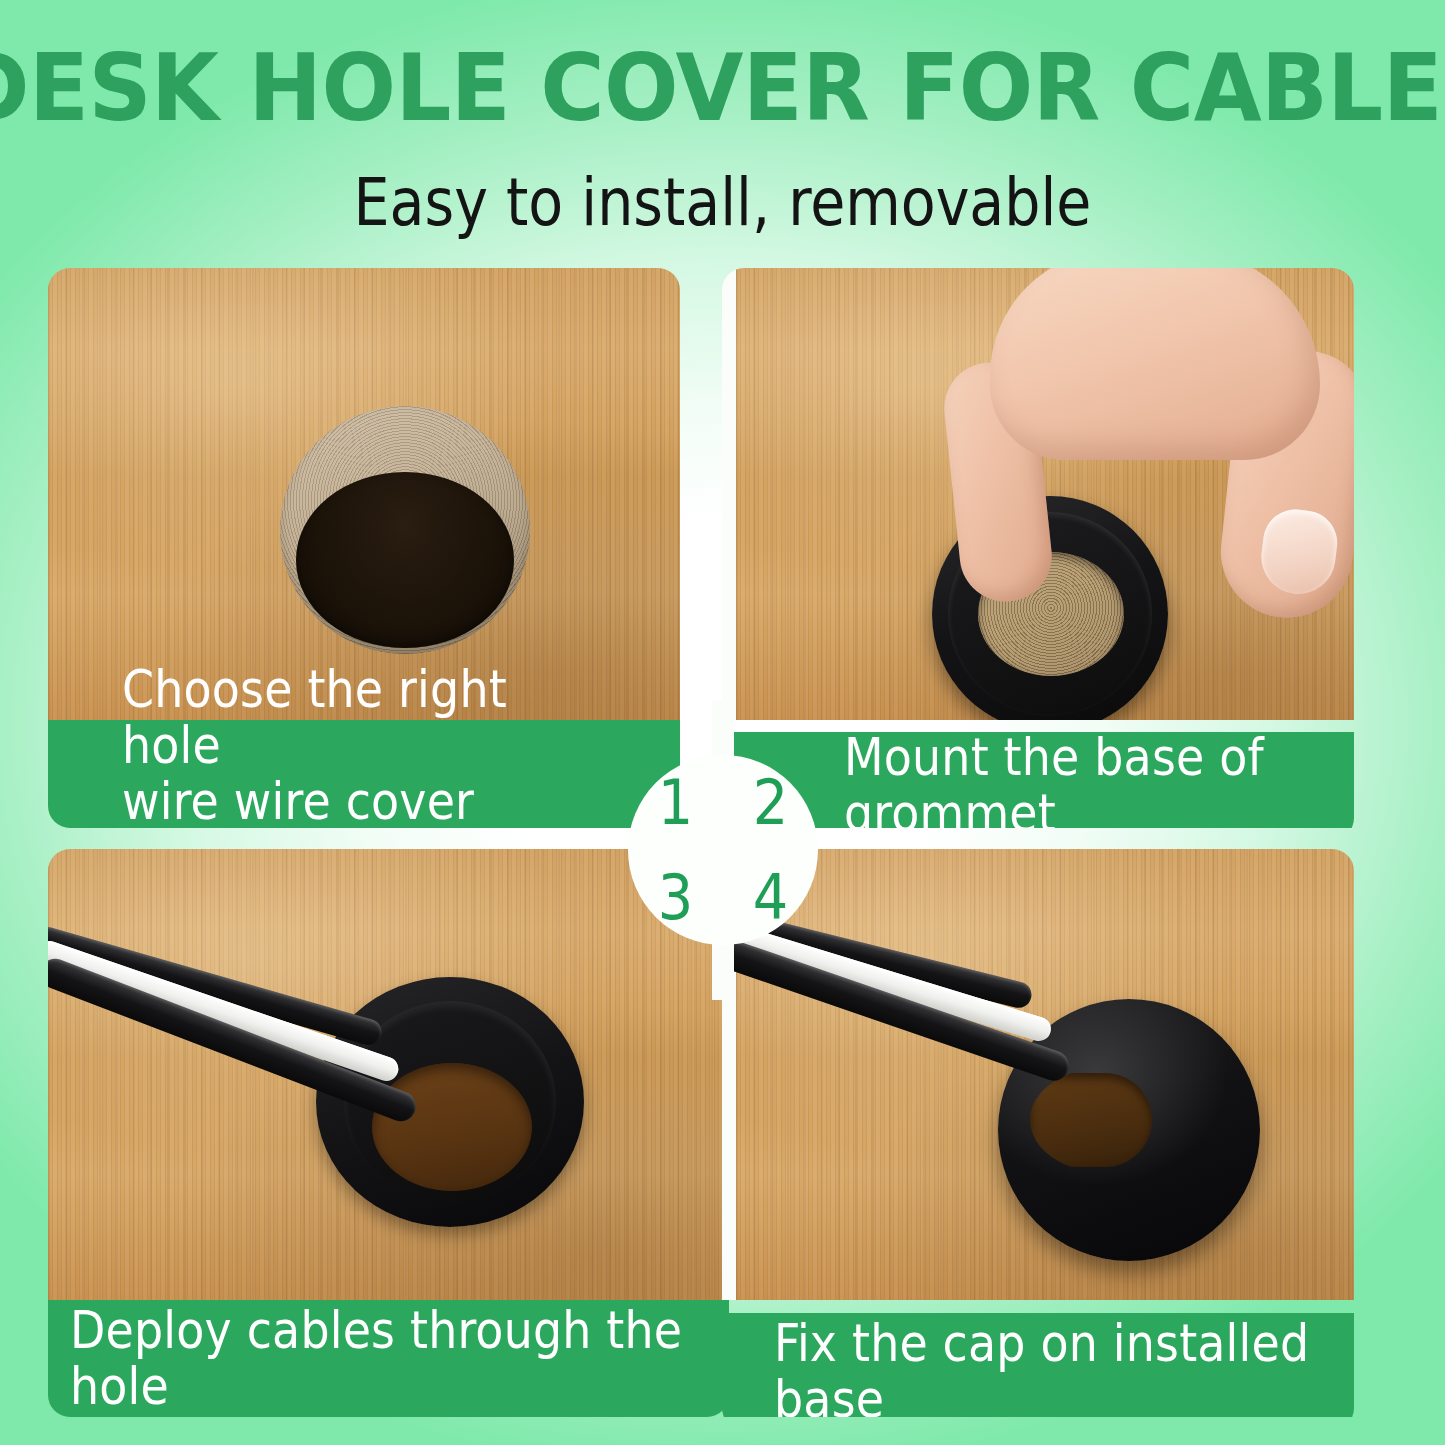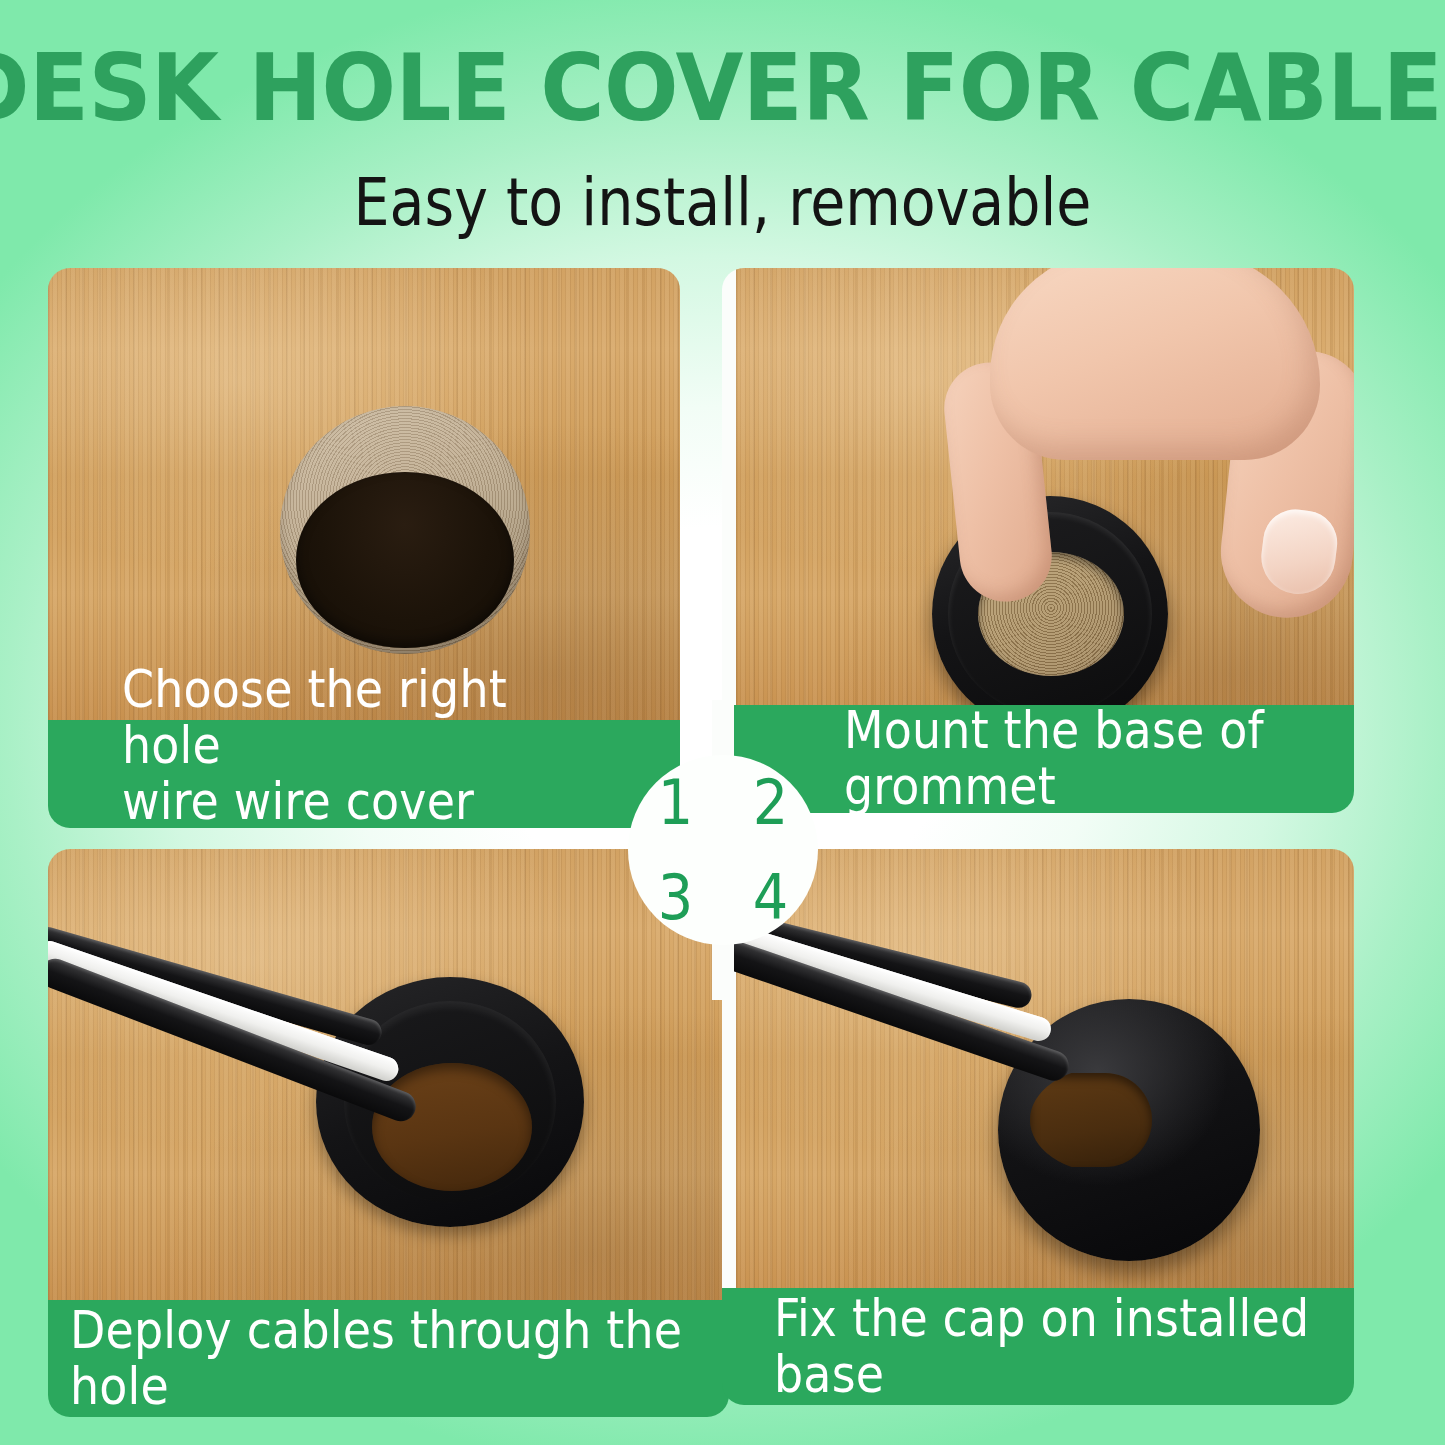--- a/index.html
+++ b/index.html
@@ -230,24 +230,24 @@
     background:#2BA85D;
     color:#ffffff;
     display:flex; align-items:center;
     font-family:"Liberation Sans Narrow","DejaVu Sans Condensed","Liberation Sans", sans-serif;
     font-weight:normal;
     font-size:51px;
     line-height:56px;
     letter-spacing:0.2px;
   }
   .p1 .caption{ top:452px; height:108px; border-radius:0 0 0 22px; padding-left:74px; }
-  .p2 .caption{ top:437px; height:108px; border-radius:0 0 22px 0; padding-left:122px; }
+  .p2 .caption{ top:464px; height:108px; border-radius:0 0 22px 0; padding-left:122px; }
   .p3 .caption{ top:451px; height:117px; border-radius:0 0 22px 22px; padding-left:22px;
                 justify-content:center; }
-  .p4 .caption{ top:439px; height:117px; border-radius:0 0 22px 22px; padding-left:52px; }
+  .p4 .caption{ top:464px; height:117px; border-radius:0 0 22px 22px; padding-left:52px; }
   .cap-text{ display:block; }
   .p1 .cap-text{ max-width:470px; }
 
   
   .dial-stem{
     position:absolute; left:712px; top:700px; width:22px; height:300px;
     background:#fbfdfb;
   }
   .dial{
     position:absolute; left:628px; top:755px; width:190px; height:190px;

